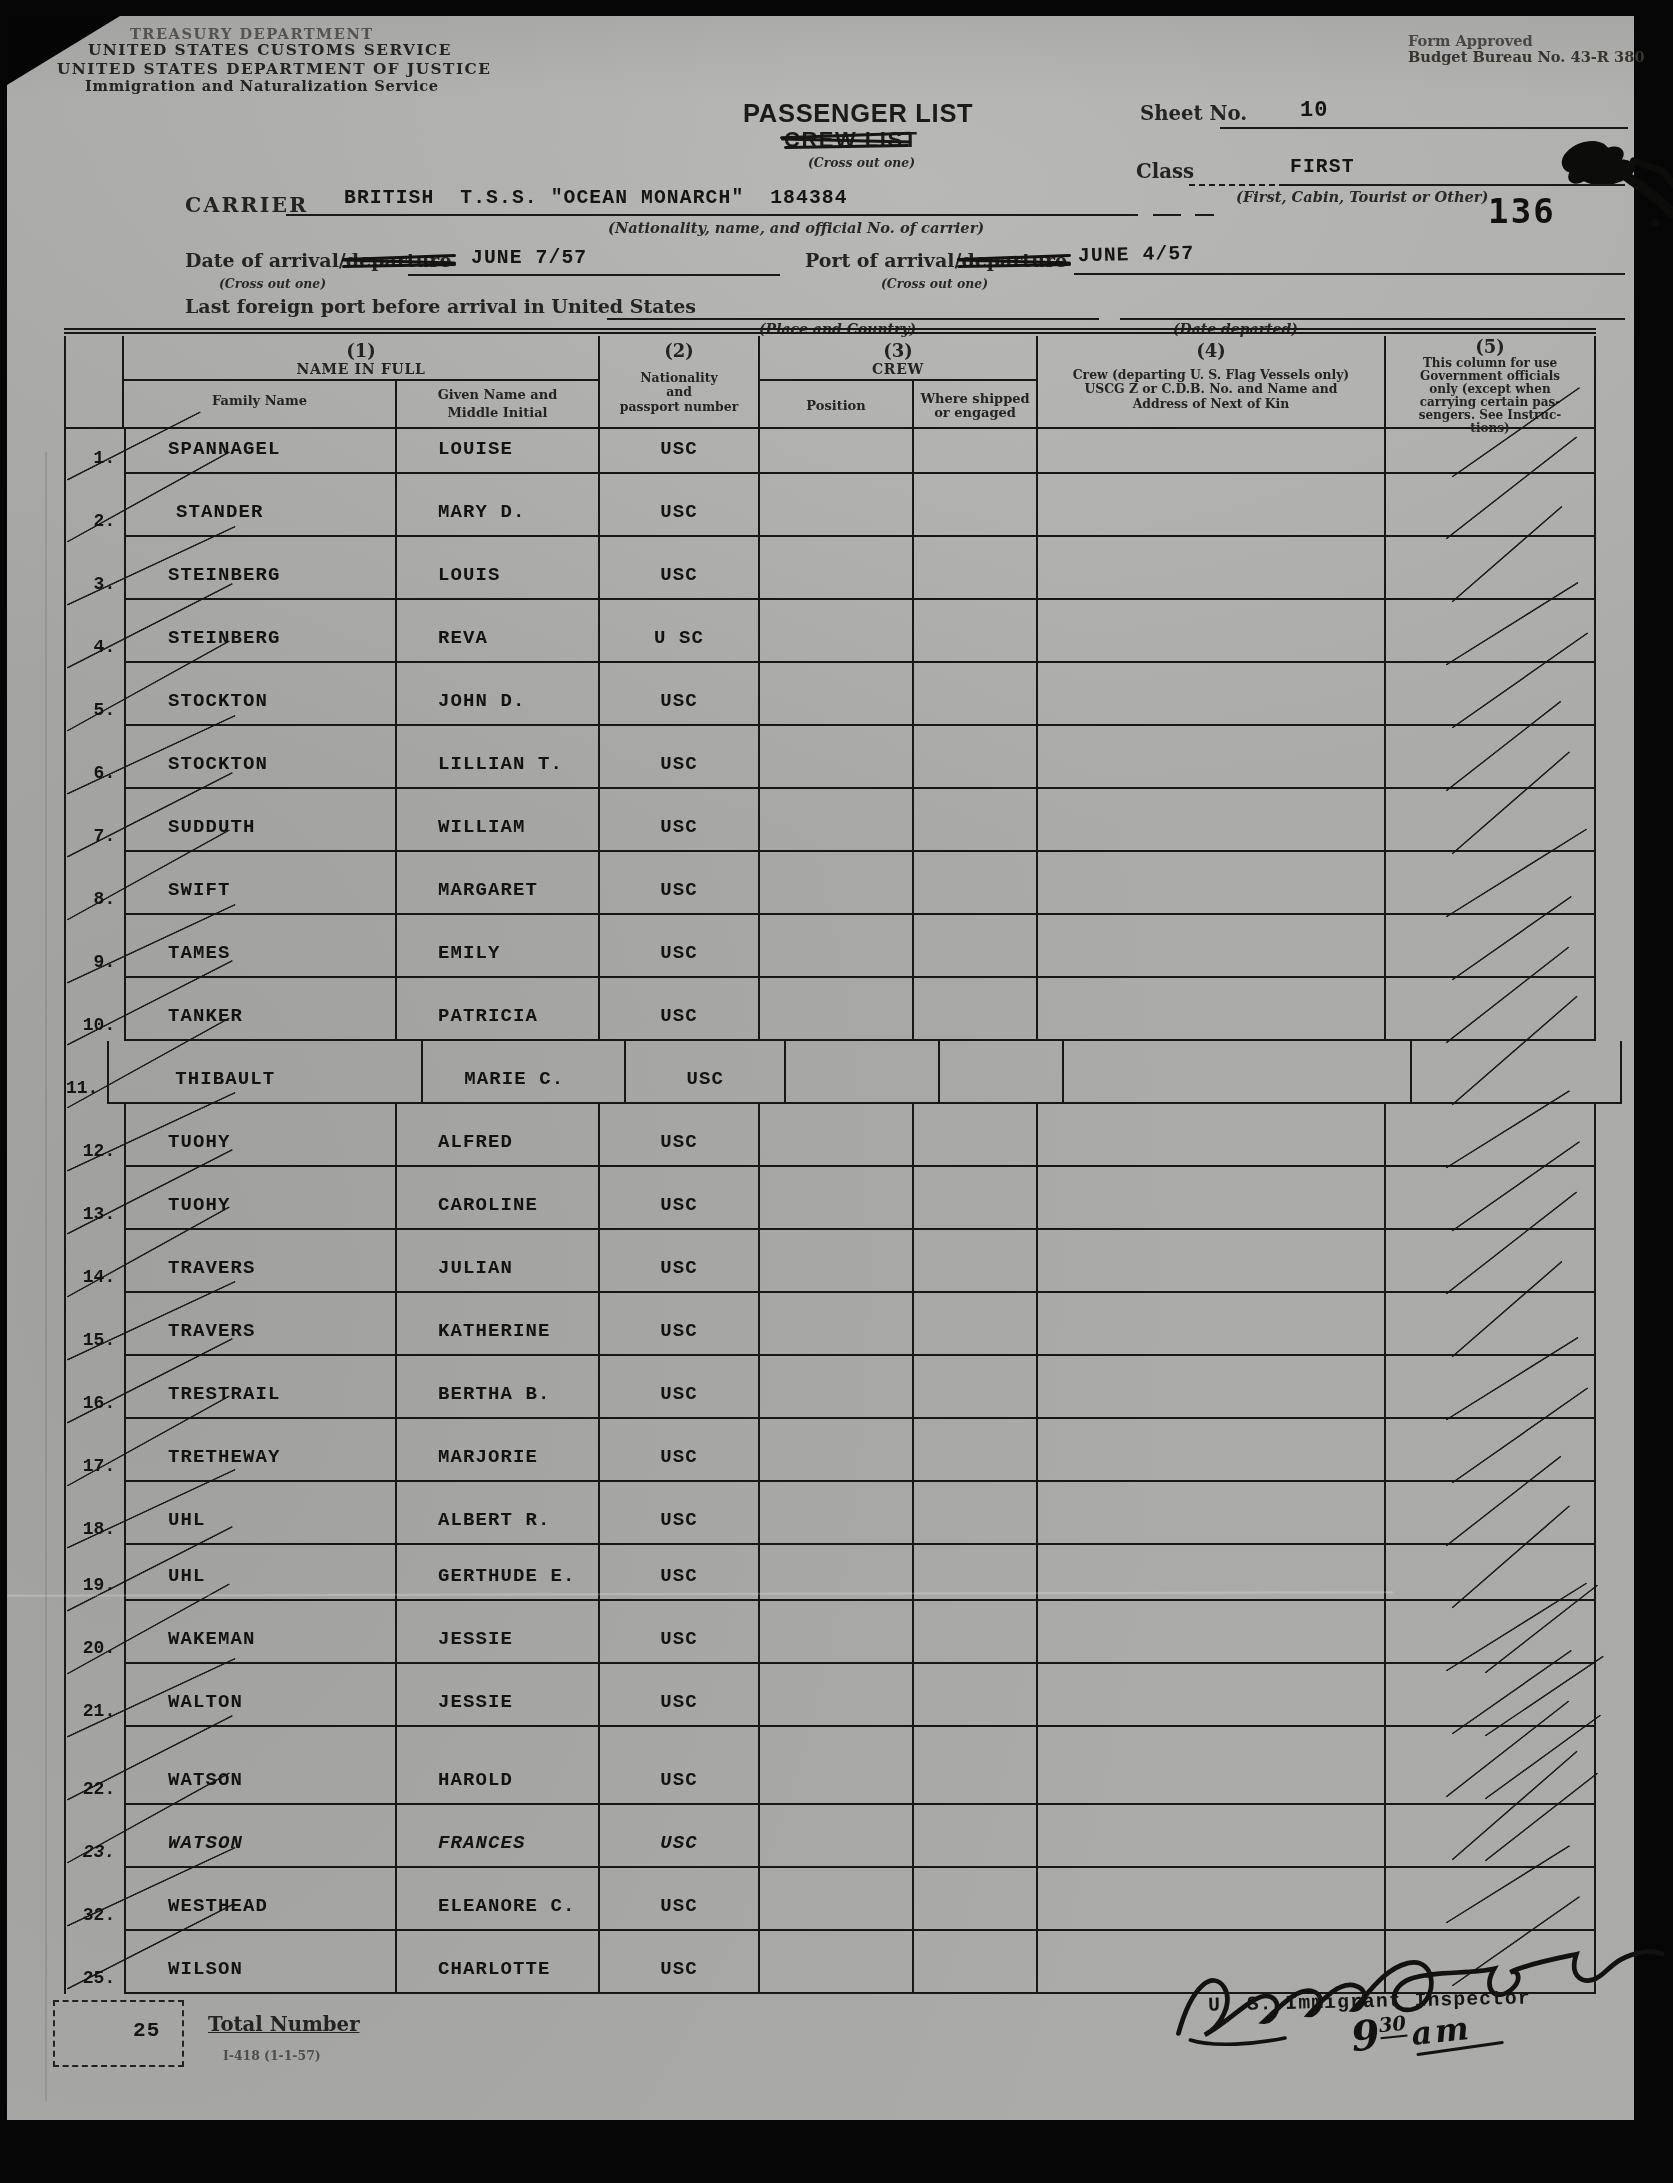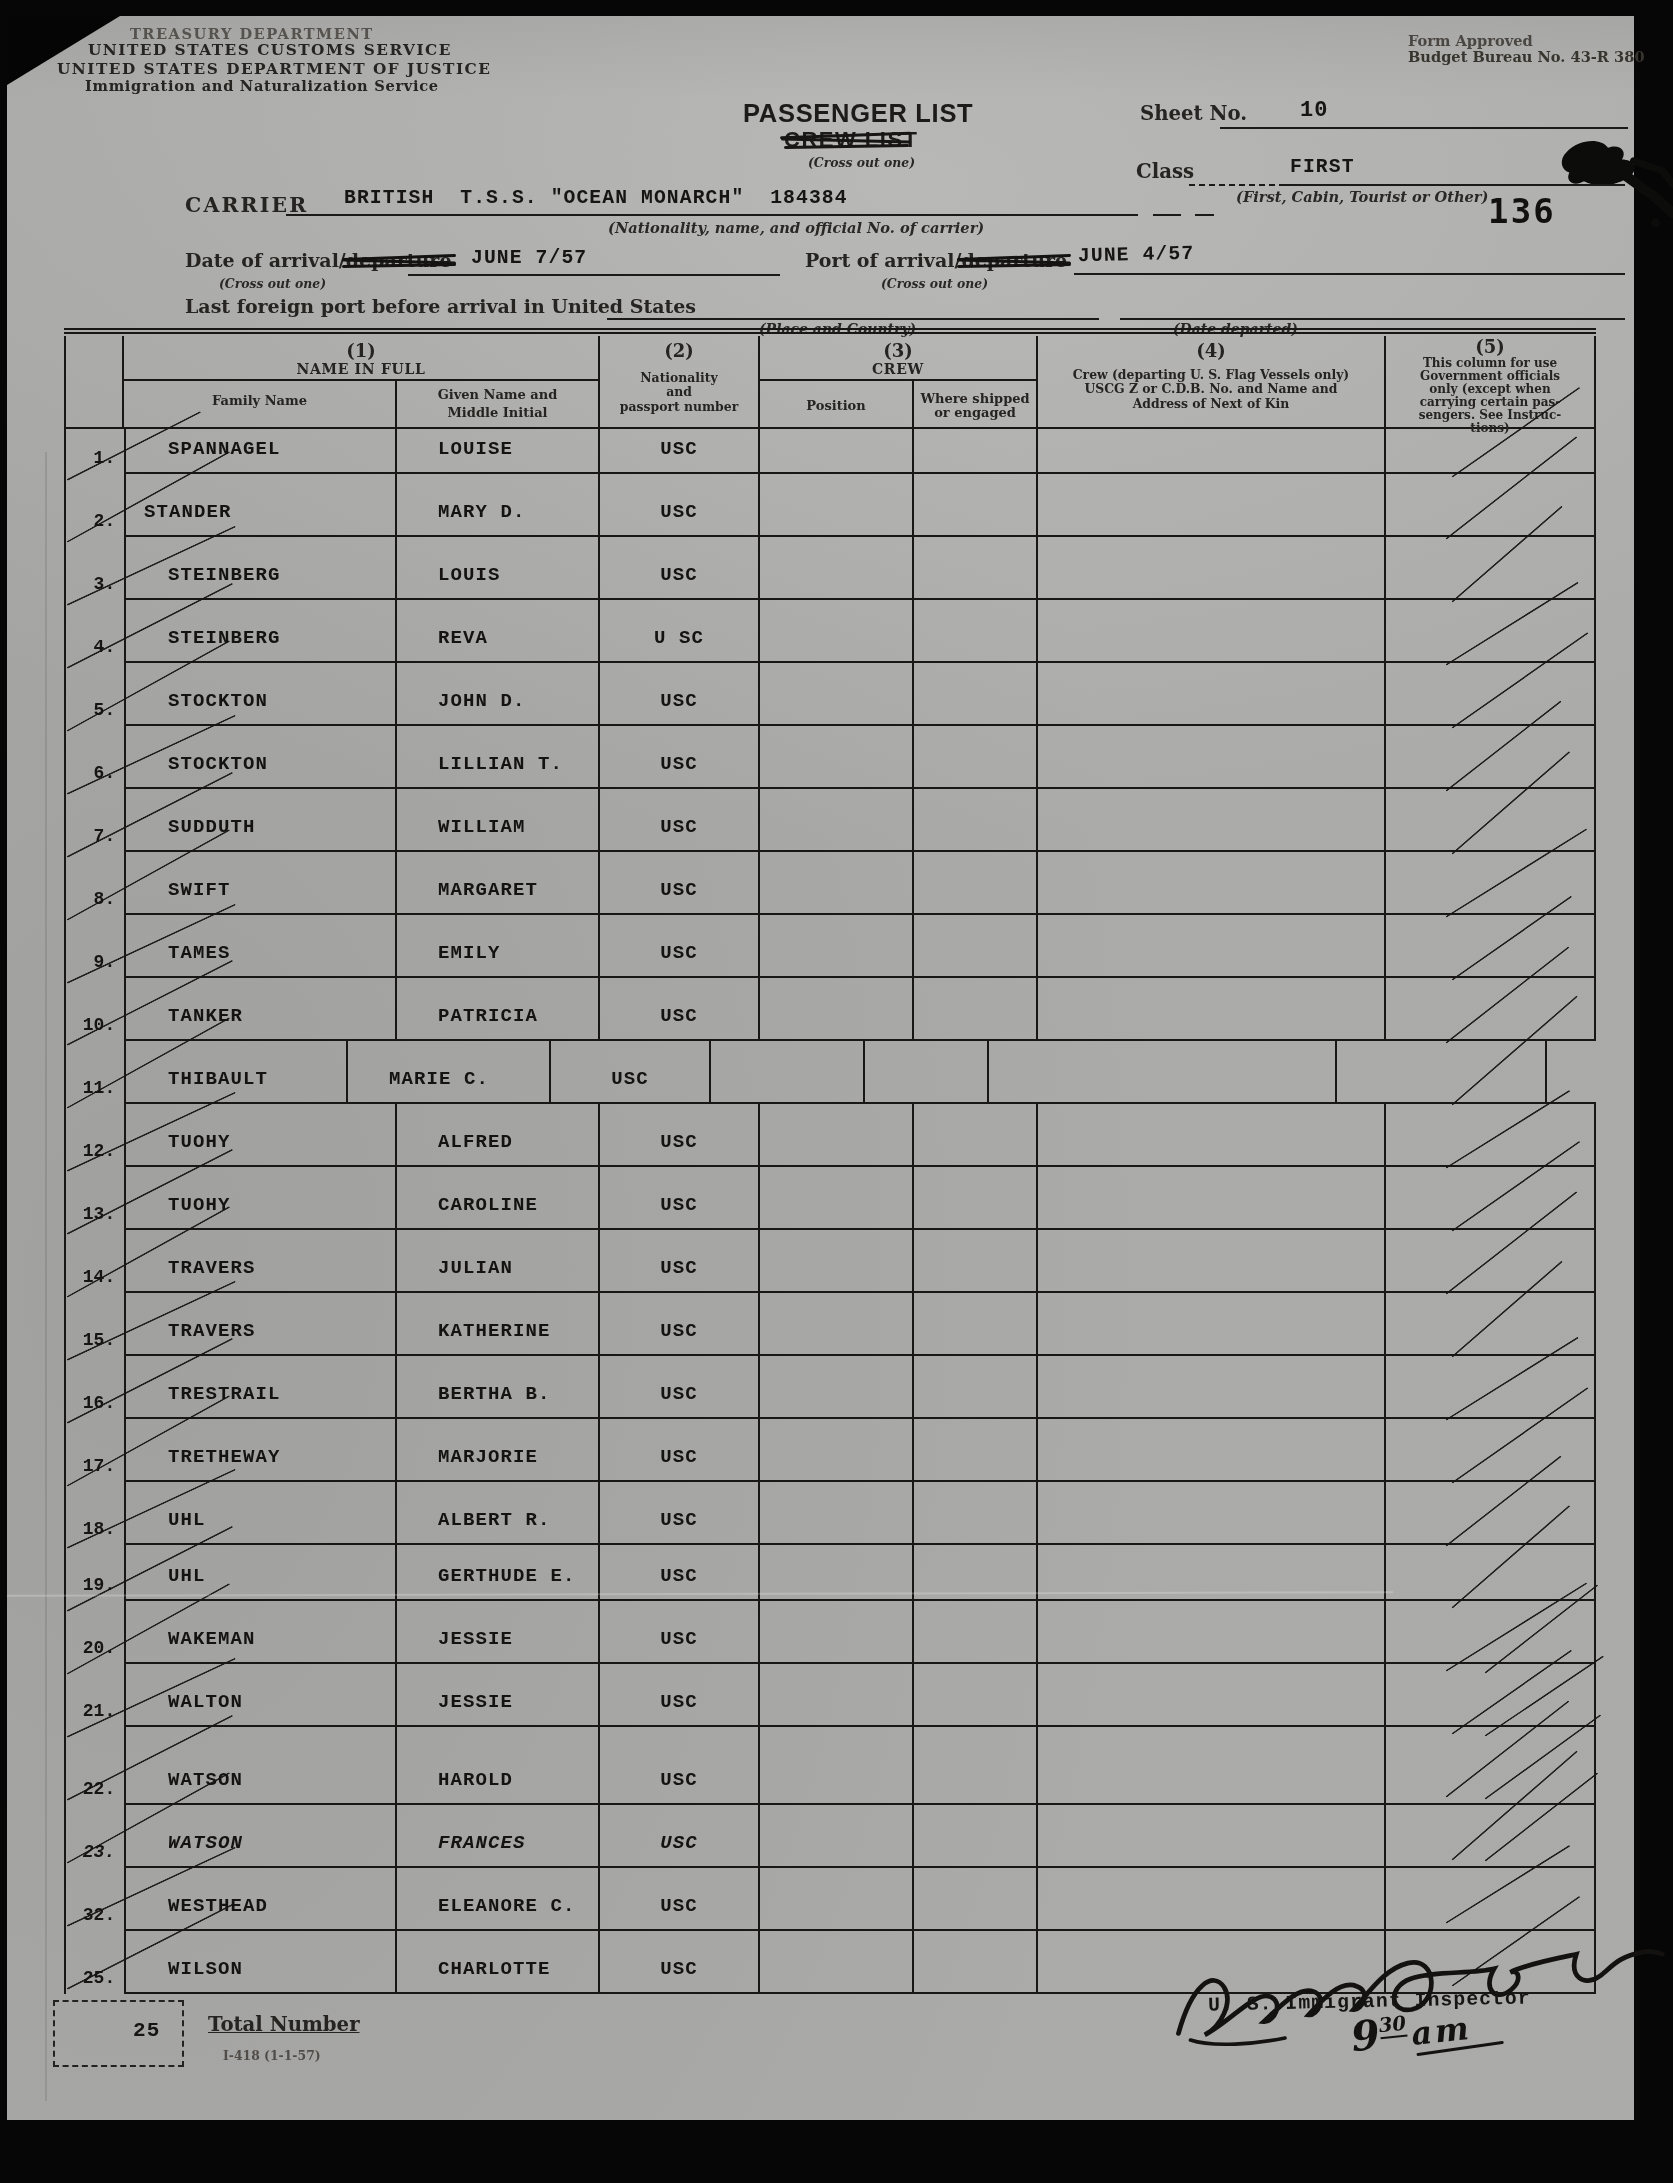--- a/index.html
+++ b/index.html
@@ -201,21 +201,21 @@
         <div style="width:348px;"></div>
         <div style="width:210px;"></div>
       </div>
     </div>
 
     <div class="row" style="height: 63px;">
       <div class="gut">
           <span class="num">2.</span>
         </div>
       <div class="cells">
-        <div class="cl" style="width:273px;padding-left:18px;">
+        <div class="cl" style="width:273px;padding-left:50px;">
             <span class="cellv">STANDER</span>
           </div>
         <div style="width:203px;padding-left:41px;">
             <span class="cellv">MARY D.</span>
           </div>
         <div style="width:160px;justify-content:center;">
             <span class="cellv">USC</span>
           </div>
         <div style="width:154px;"></div>
         <div style="width:124px;"></div>
@@ -390,21 +390,21 @@
         <div style="width:348px;"></div>
         <div style="width:210px;"></div>
       </div>
     </div>
 
     <div class="row" style="height: 63px;">
       <div class="gut">
           <span class="num">11.</span>
         </div>
       <div class="cells">
-        <div class="cl" style="width:224px;padding-left:42px;">
+        <div class="cl" style="width:316px;padding-left:66px;">
             <span class="cellv">THIBAULT</span>
           </div>
         <div style="width:203px;padding-left:41px;">
             <span class="cellv">MARIE C.</span>
           </div>
         <div style="width:160px;justify-content:center;">
             <span class="cellv">USC</span>
           </div>
         <div style="width:154px;"></div>
         <div style="width:124px;"></div>

